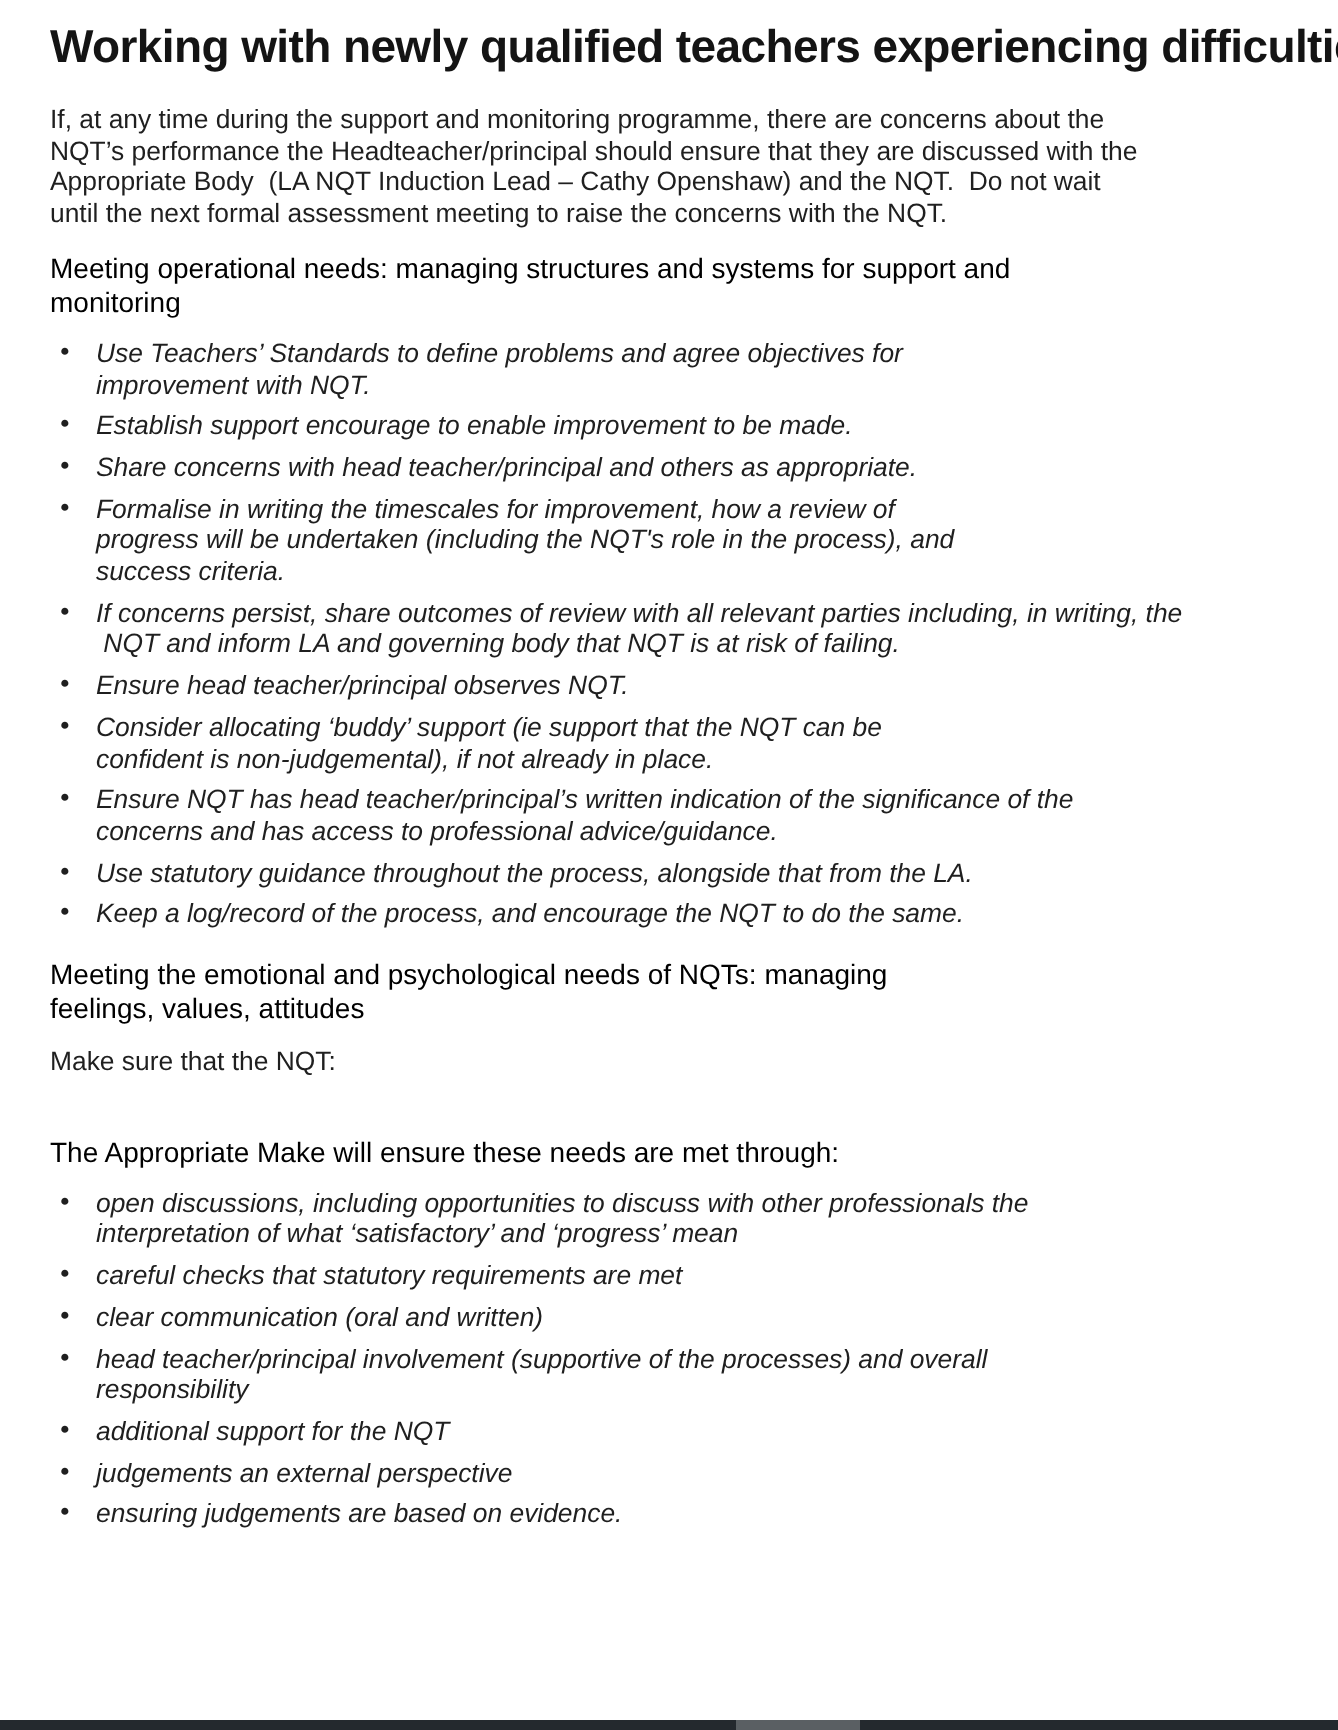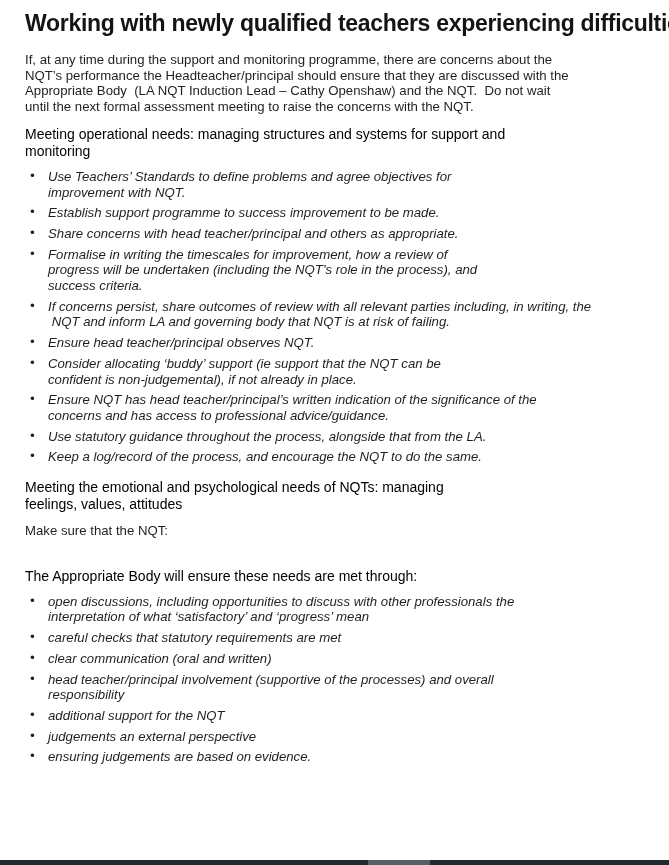--- a/index.html
+++ b/index.html
@@ -95,21 +95,21 @@
 NQT’s performance the Headteacher/principal should ensure that they are discussed with the
 Appropriate Body  (LA NQT Induction Lead – Cathy Openshaw) and the NQT.  Do not wait
 until the next formal assessment meeting to raise the concerns with the NQT.</p>
 
   <section class="sec-1">
     <h2>Meeting operational needs: managing structures and systems for support and
 monitoring</h2>
     <ul class="bullets">
         <li>Use Teachers’ Standards to define problems and agree objectives for
 improvement with NQT.</li>
-        <li>Establish support programme to success improvement to be made.</li>
+        <li>Establish support encourage to enable improvement to be made.</li>
         <li>Share concerns with head teacher/principal and others as appropriate.</li>
         <li>Formalise in writing the timescales for improvement, how a review of
 progress will be undertaken (including the NQT's role in the process), and
 success criteria.</li>
         <li>If concerns persist, share outcomes of review with all relevant parties including, in writing, the
  NQT and inform LA and governing body that NQT is at risk of failing.</li>
         <li>Ensure head teacher/principal observes NQT.</li>
         <li>Consider allocating ‘buddy’ support (ie support that the NQT can be
 confident is non-judgemental), if not already in place.</li>
         <li>Ensure NQT has head teacher/principal’s written indication of the significance of the
@@ -119,21 +119,21 @@
       </ul>
   </section>
 
   <section class="sec-2">
     <h2>Meeting the emotional and psychological needs of NQTs: managing
 feelings, values, attitudes</h2>
     <p class="lead-italic">Make sure that the NQT:</p>
   </section>
 
   <section class="sec-3">
-    <h2>The Appropriate Body will ensure these needs are met through:</h2>
+    <h2>The Appropriate Make will ensure these needs are met through:</h2>
     <ul class="bullets">
         <li>open discussions, including opportunities to discuss with other professionals the
 interpretation of what ‘satisfactory’ and ‘progress’ mean</li>
         <li>careful checks that statutory requirements are met</li>
         <li>clear communication (oral and written)</li>
         <li>head teacher/principal involvement (supportive of the processes) and overall
 responsibility</li>
         <li>additional support for the NQT</li>
         <li>judgements an external perspective</li>
         <li>ensuring judgements are based on evidence.</li>

